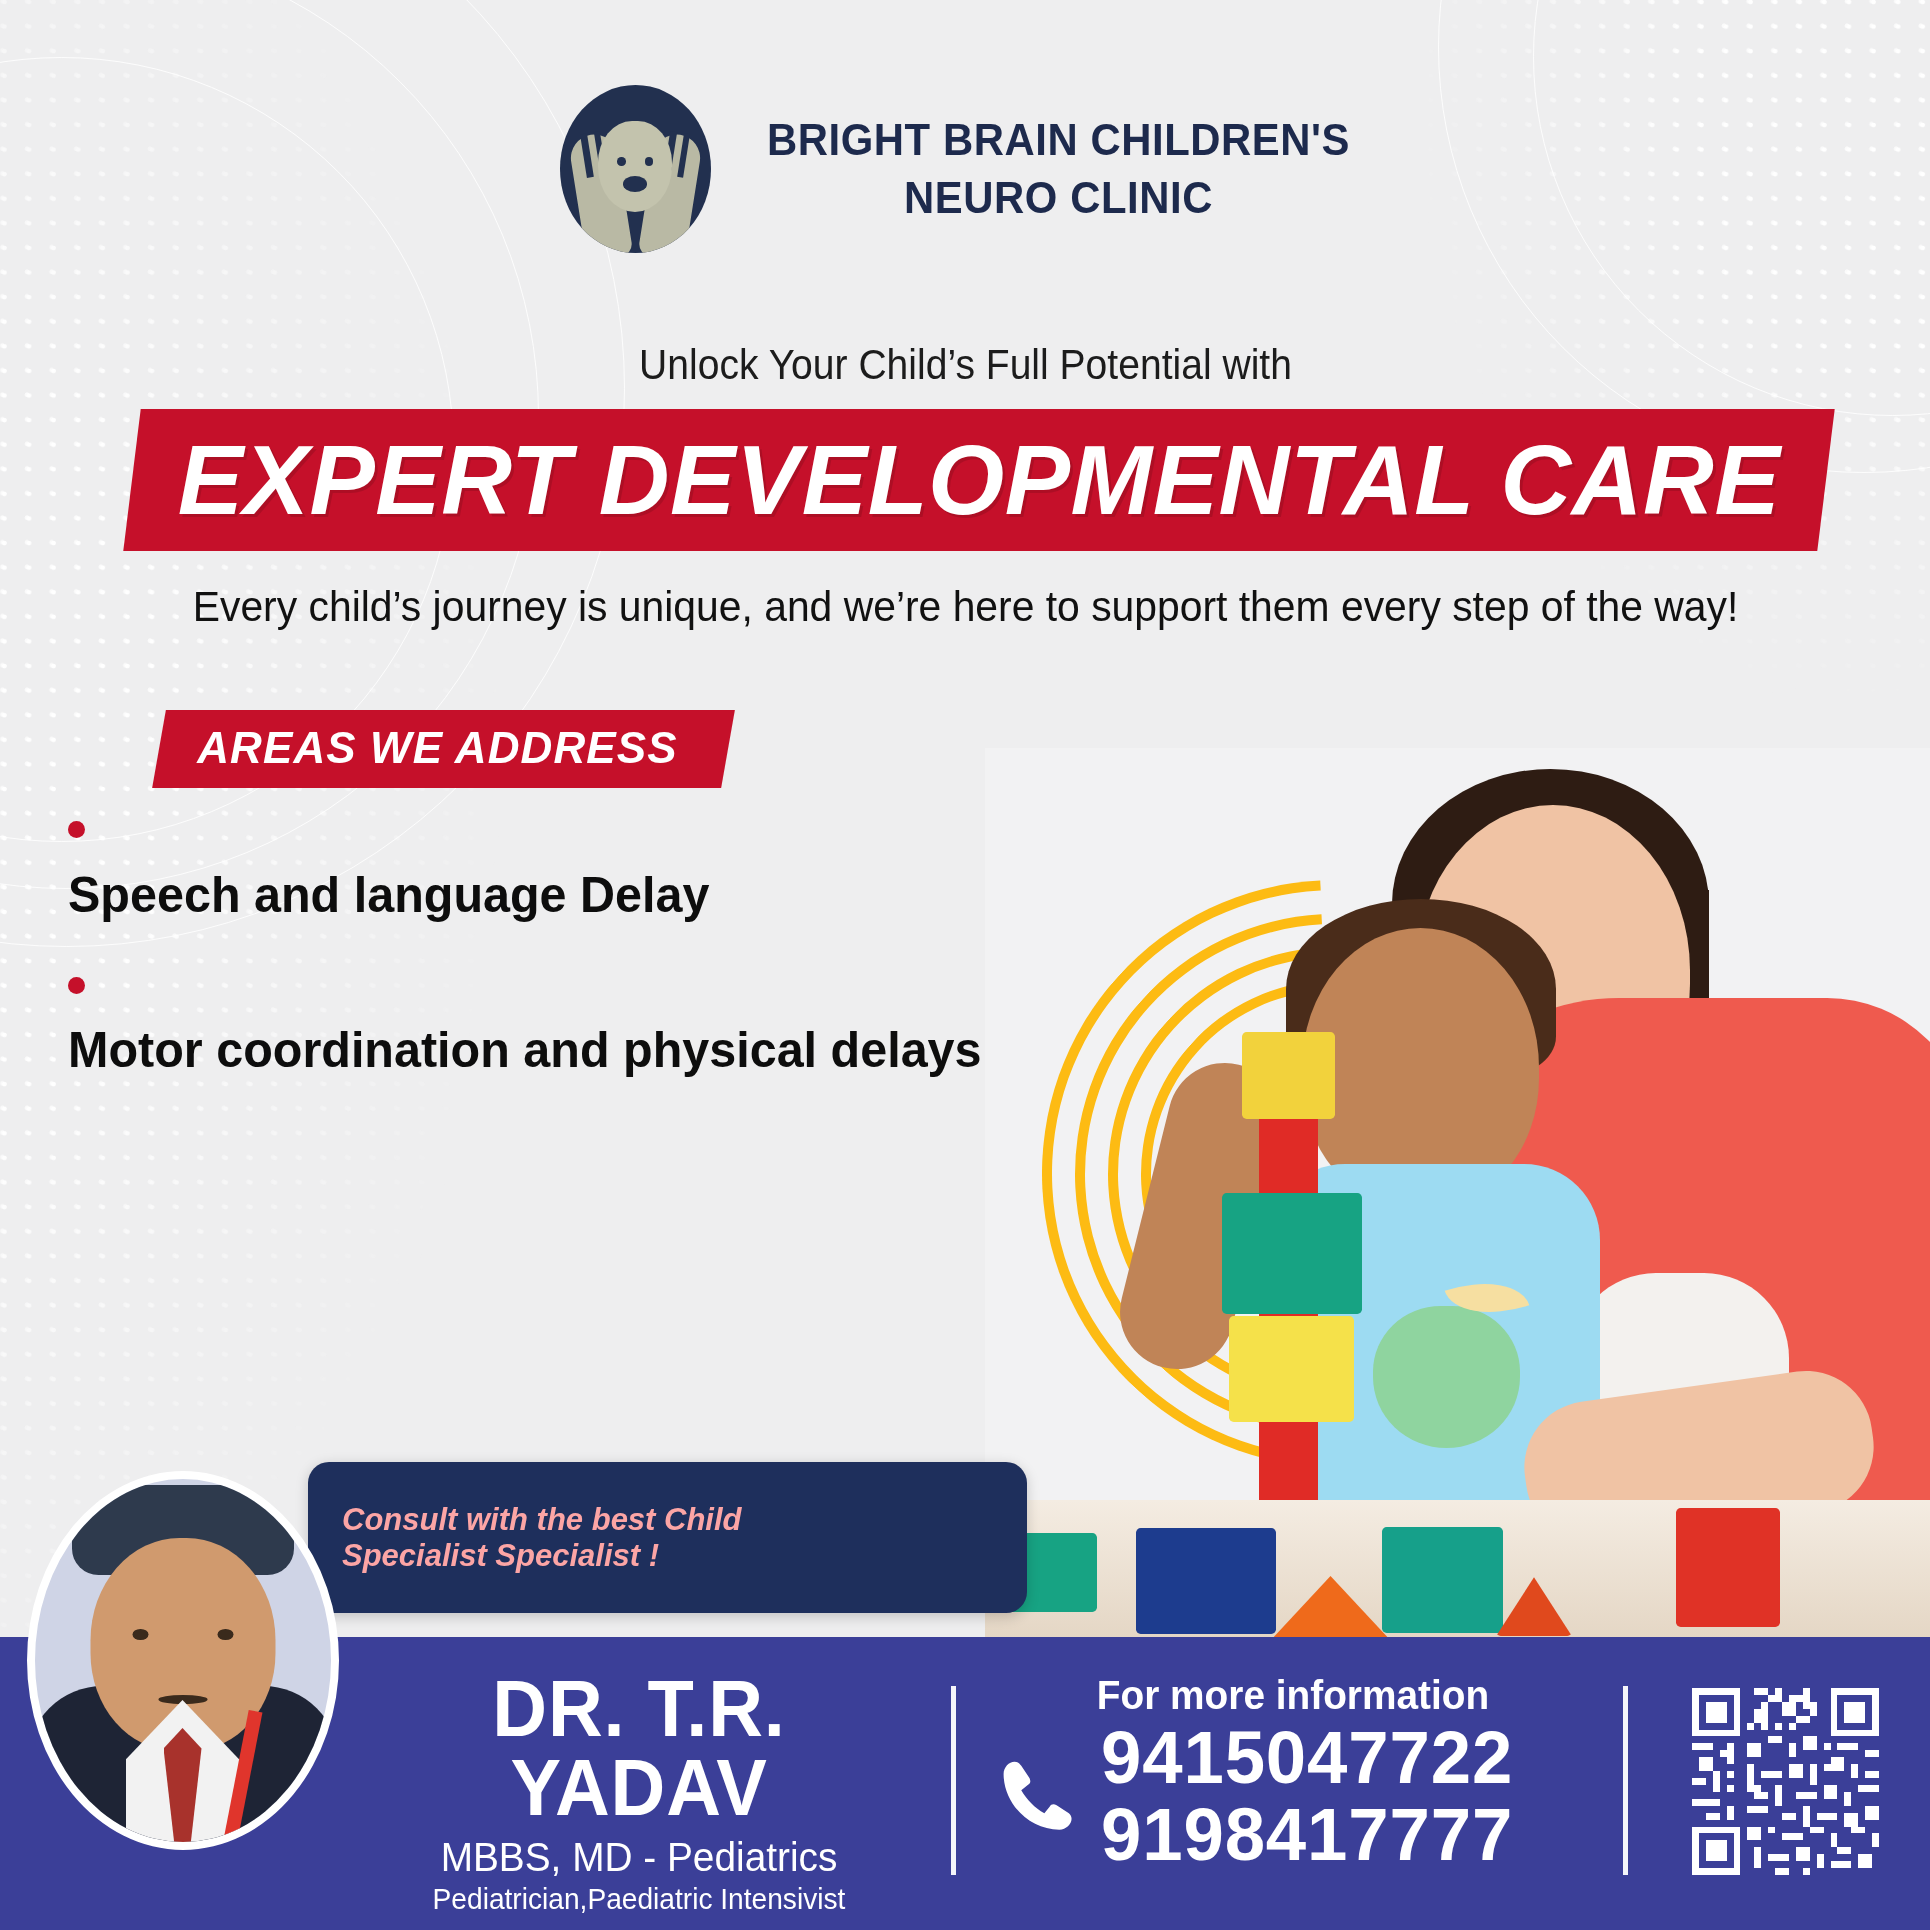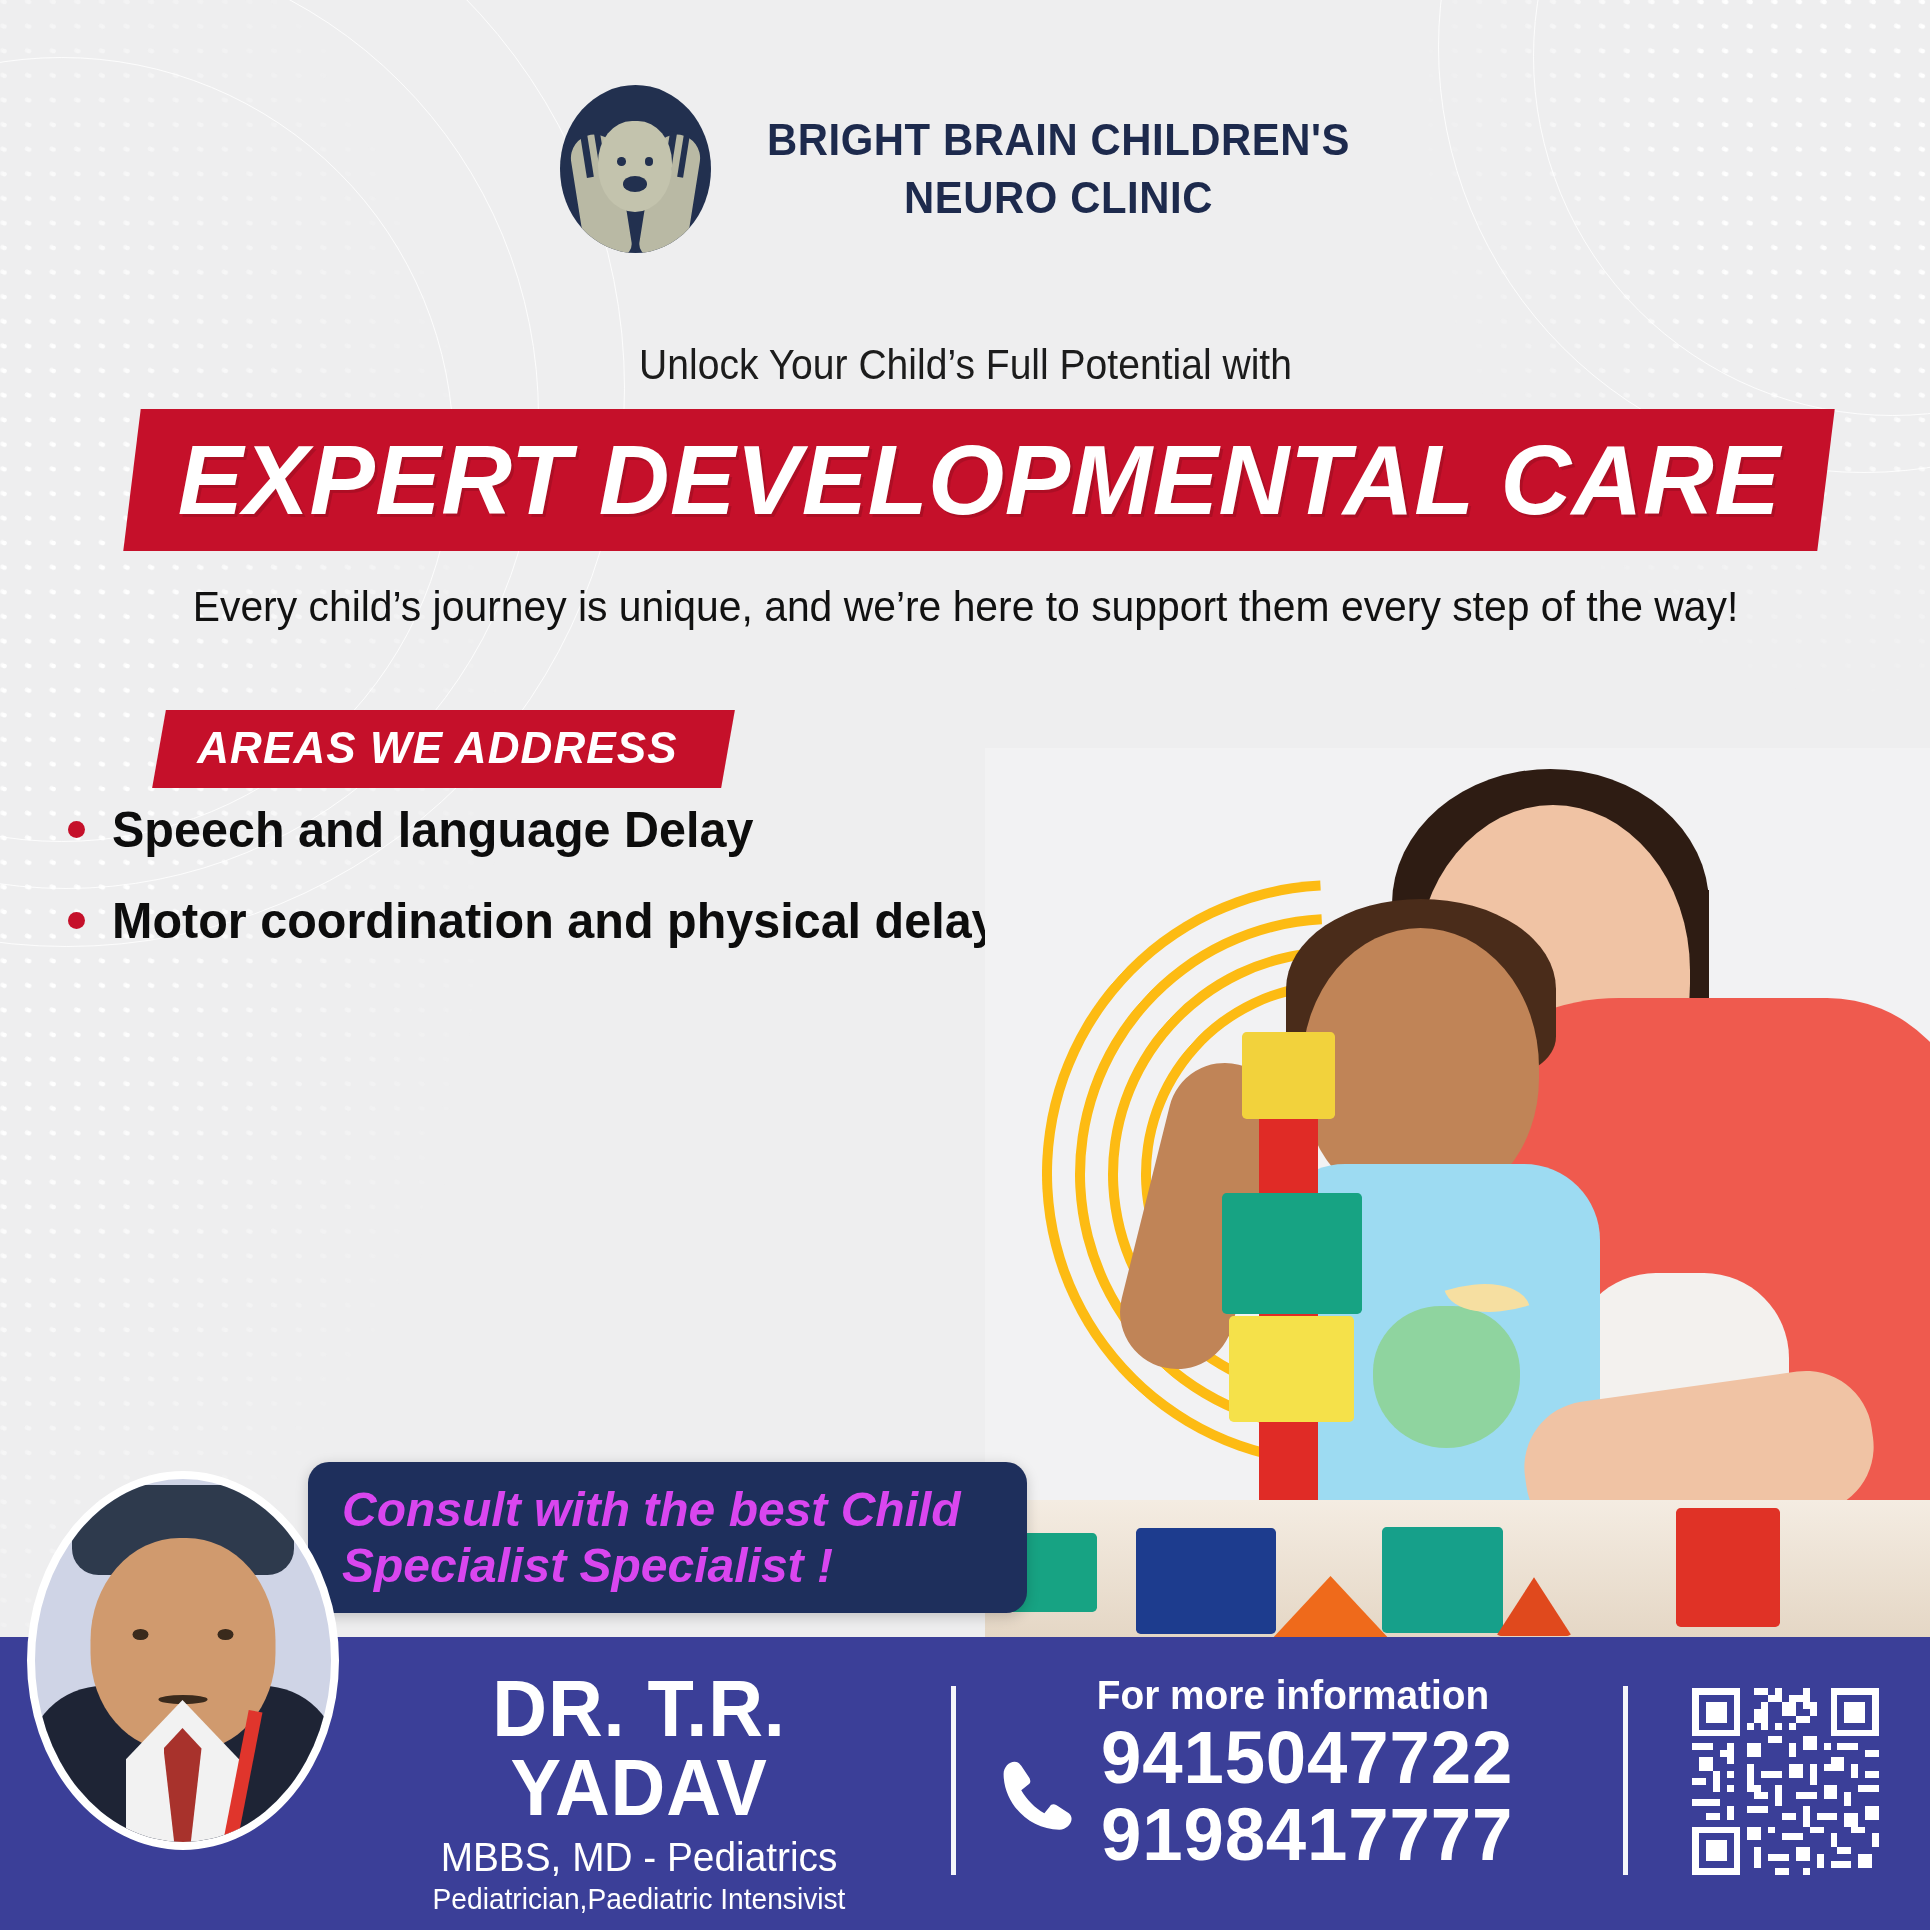--- a/index.html
+++ b/index.html
@@ -106,21 +106,21 @@
     transform:skewX(10deg); display:block;
     color:#fff; font-weight:bold; font-style:italic;
     font-size:44px; letter-spacing:1.1px; white-space:nowrap;
   }
 
   
   .areas-list{
     position:absolute; top:800px; left:68px; width:1022px;
   }
   .area-item{
-    display:flex; align-items:flex-start; gap:26.5px; margin-bottom:30px;
+    display:flex; align-items:flex-start; gap:26.5px; margin-bottom:30px;flex-direction:column;
   }
   .area-dot{
     width:17px; height:17px; border-radius:50%;
     background:#c5102a; flex:none; margin-top:21px;
   }
   .area-label{
     font-size:50px; font-weight:bold; color:#0d0d0d;
     line-height:1.22; transform:scaleX(.97); transform-origin:left center;
   }
 
@@ -199,22 +199,22 @@
 
   
   .consult-box{
     position:absolute; top:1462px; left:308px;
     width:719px; height:151px;
     background:#1e2f5c; border-radius:21px;
     display:flex; align-items:center; padding:0 34px;
     box-shadow:0 3.8px 13.2px rgba(0,0,0,.18);
   }
   .consult-text{
-    color:#d946ef; font-weight:bold; font-style:italic;
-    font-size:48px; line-height:1.16;
+    color:#fca5a5; font-weight:bold; font-style:italic;
+    font-size:31px; line-height:1.16;
   }
 
   
   .footer{
     position:absolute; left:0; right:0; top:1637px; height:293px;
     background:#3b3f98;
     padding-left:32px;
   }
   .doctor-portrait{
     position:absolute; left:26.5px; top:-166px;

